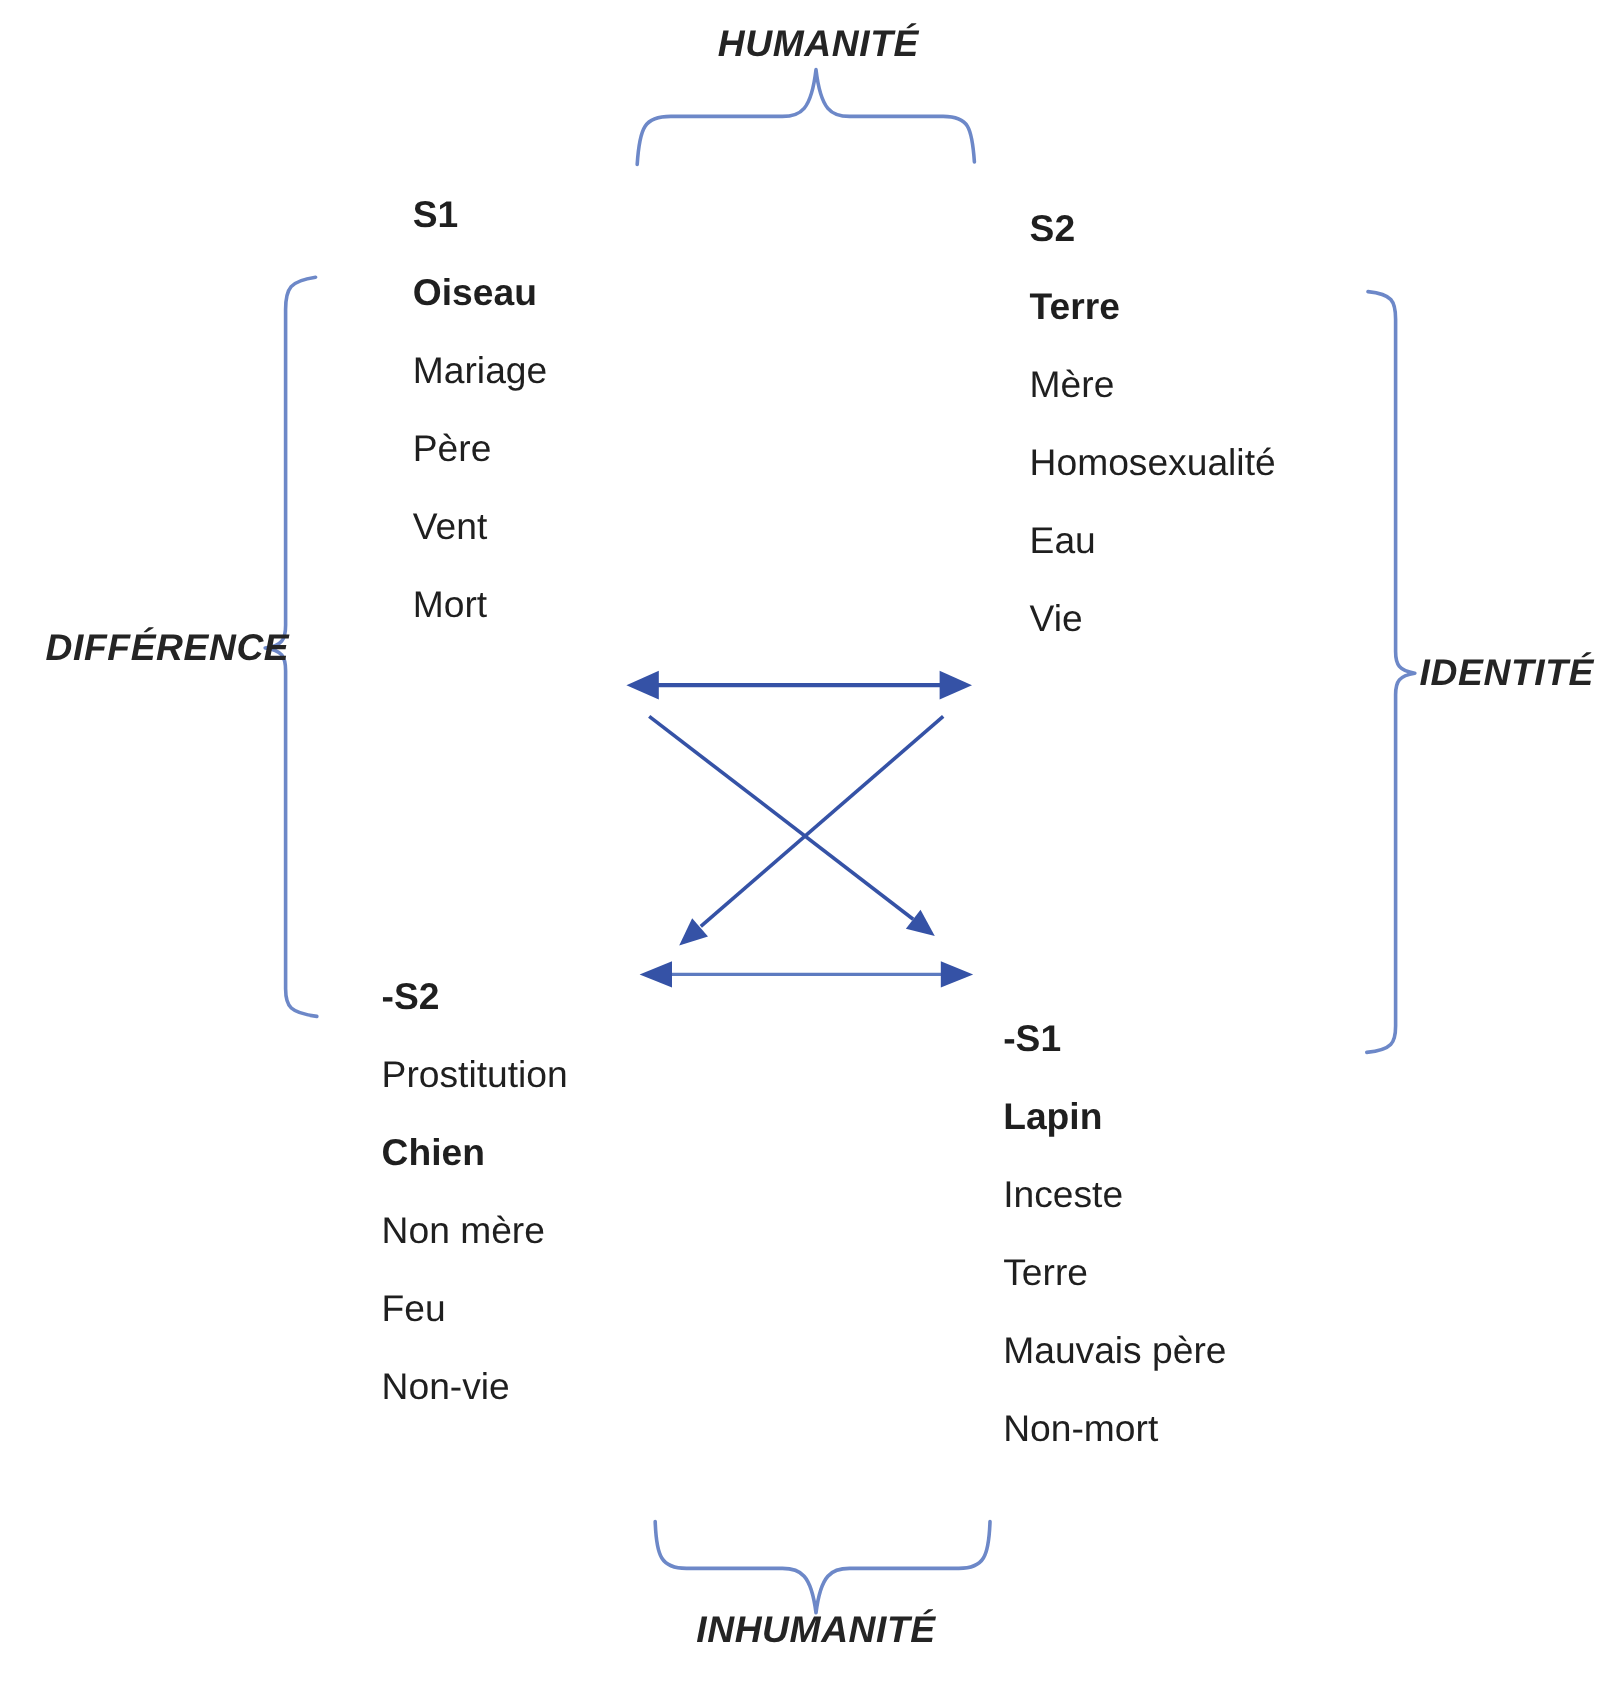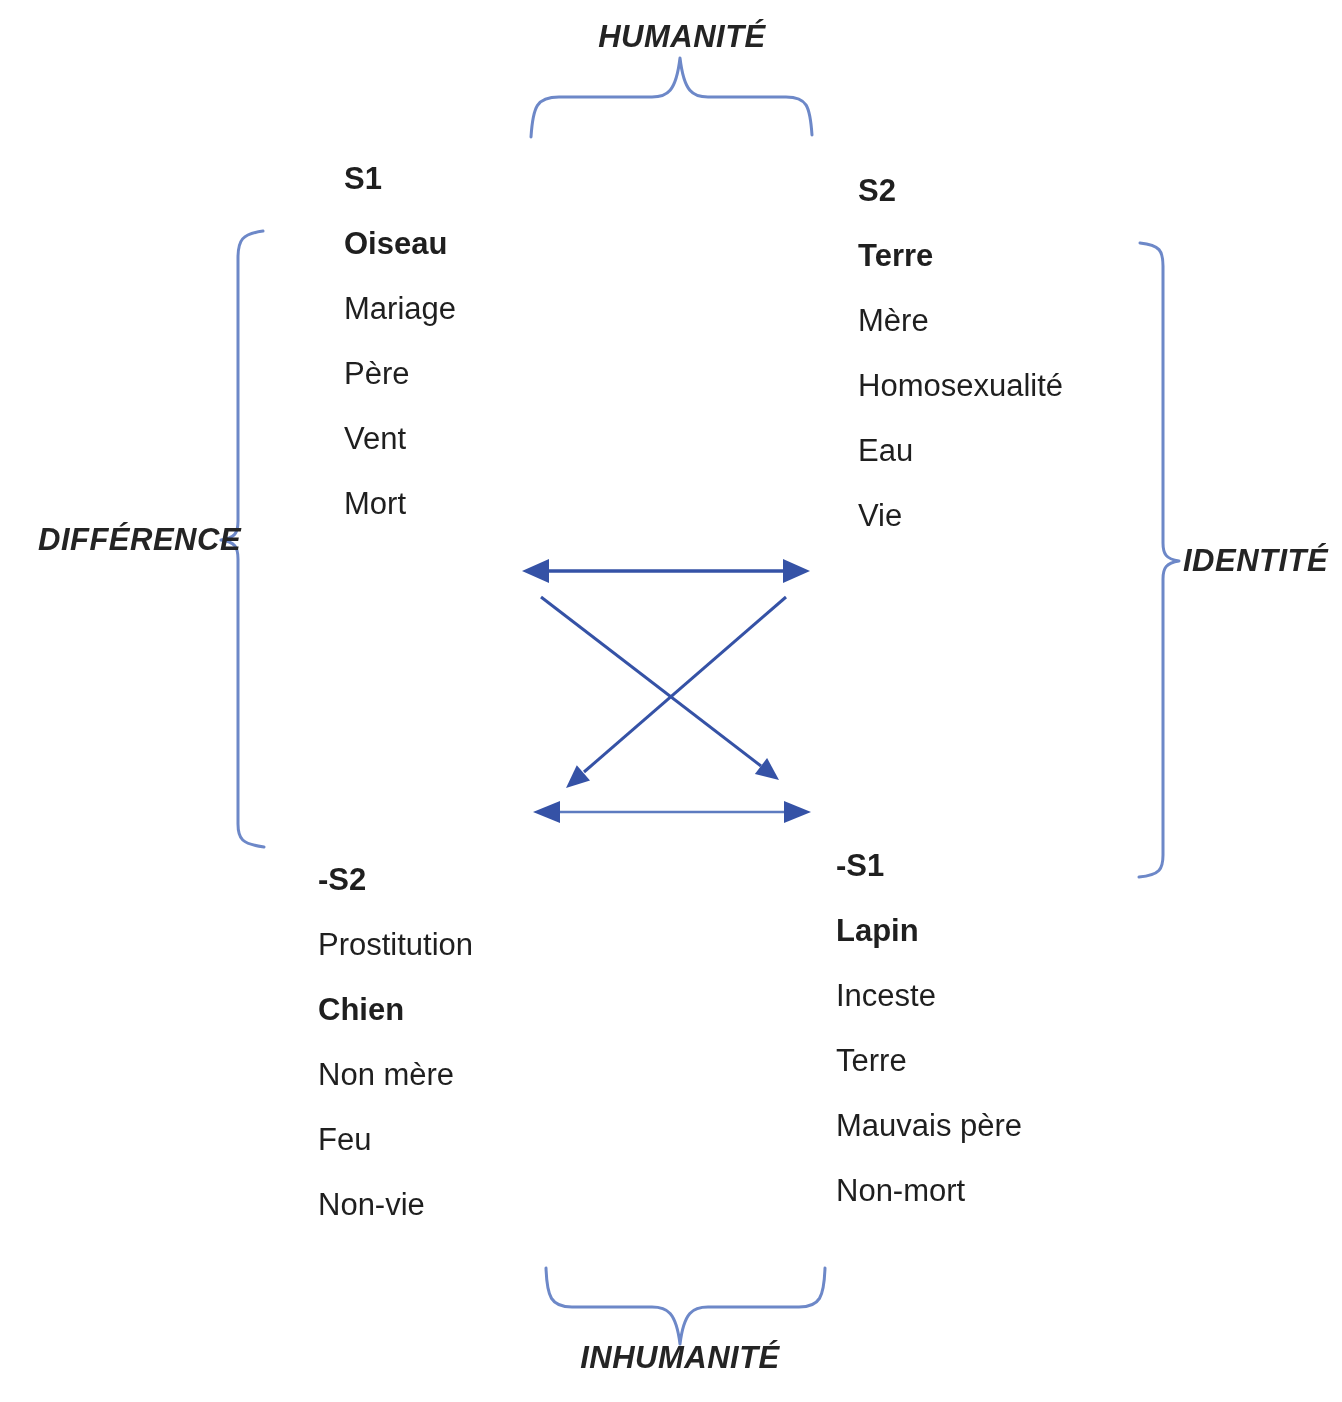--- a/index.html
+++ b/index.html
@@ -104,21 +104,21 @@
 
   <div class="col" style="left:858px; top:158px;">
     <div class="row b">S2</div>
     <div class="row b">Terre</div>
     <div class="row">Mère</div>
     <div class="row">Homosexualité</div>
     <div class="row">Eau</div>
     <div class="row">Vie</div>
   </div>
 
-  <div class="col" style="left:318px; top:847px;">
+  <div class="col" style="left:318px; top:798px;">
     <div class="row b">-S2</div>
     <div class="row">Prostitution</div>
     <div class="row b">Chien</div>
     <div class="row">Non mère</div>
     <div class="row">Feu</div>
     <div class="row">Non-vie</div>
   </div>
 
   <div class="col" style="left:836px; top:833px;">
     <div class="row b">-S1</div>

